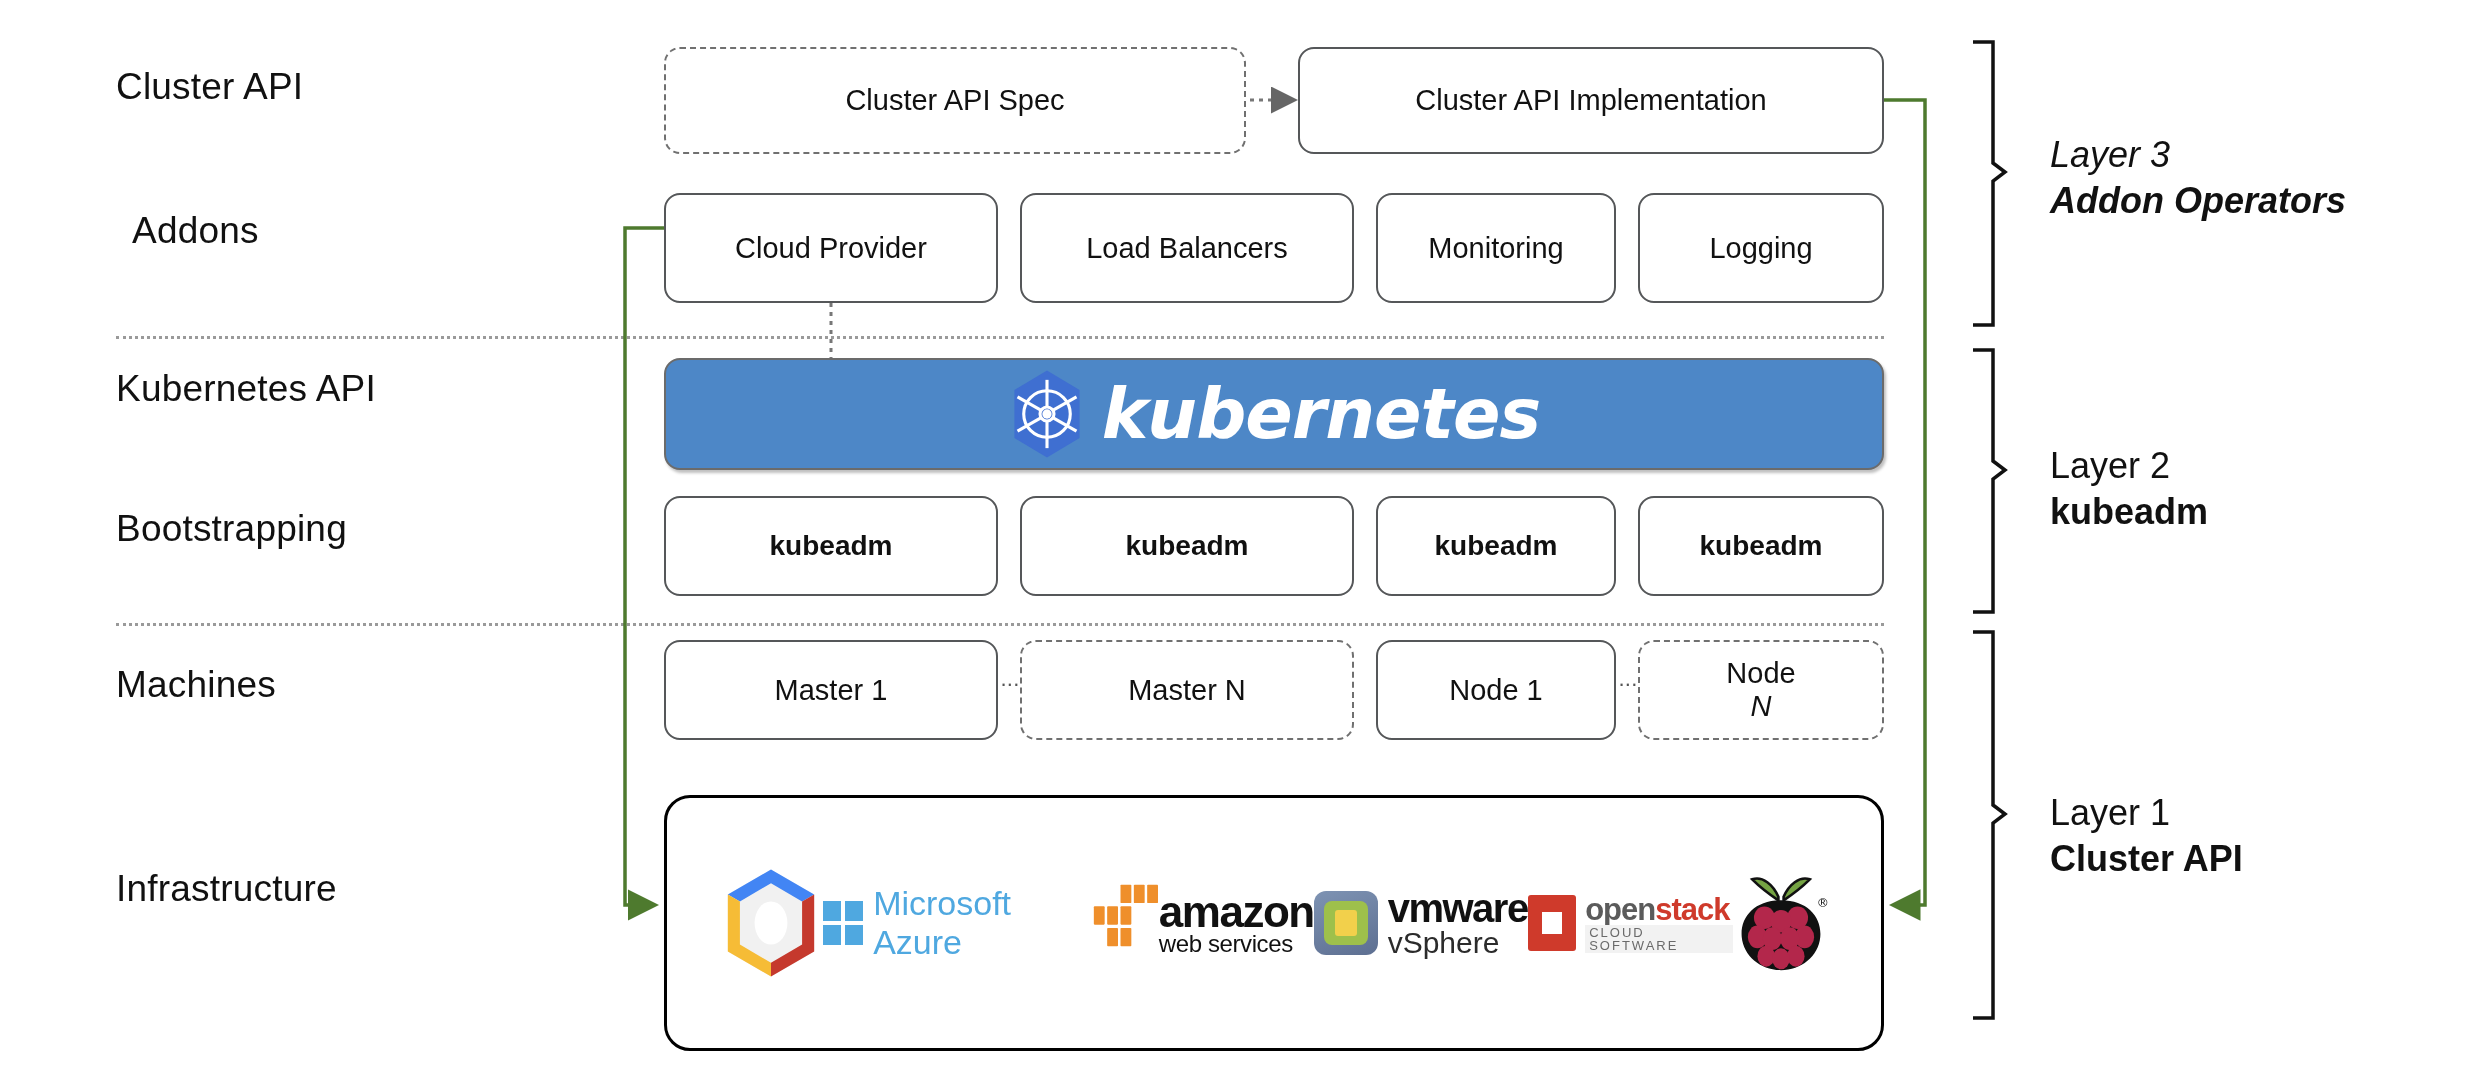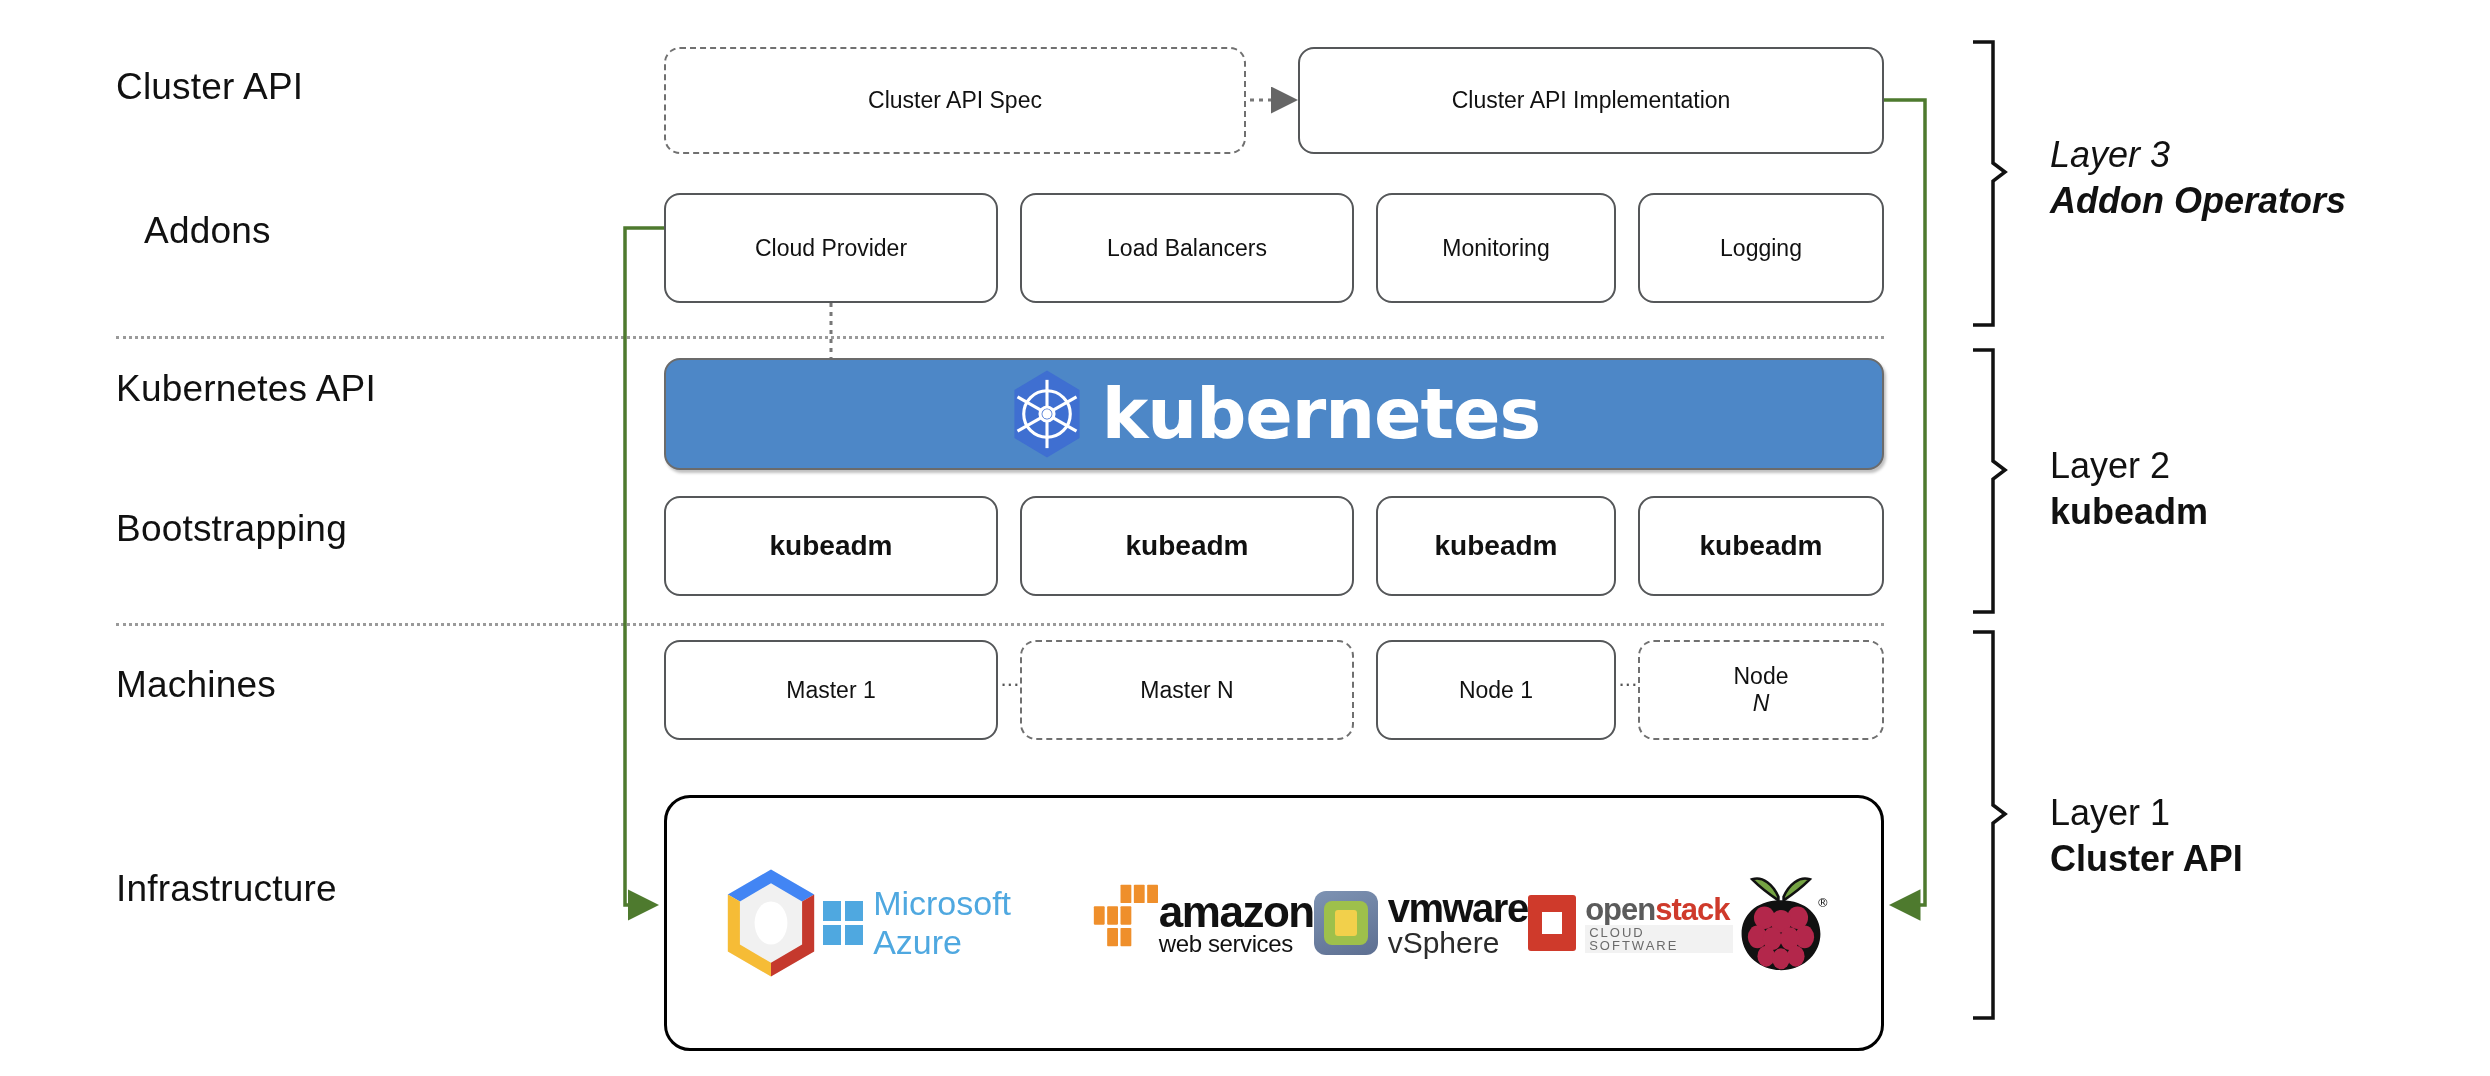--- a/index.html
+++ b/index.html
@@ -28,21 +28,21 @@
   
   .box {
     position: absolute;
     box-sizing: border-box;
     background: #ffffff;
     border: 2.5px solid #555759;
     border-radius: 16px;
     display: flex;
     align-items: center;
     justify-content: center;
-    font-size: 23px;
+    font-size: 29px;
     color: #111;
     text-align: center;
   }
   .box.dashed {
     border-style: dashed;
     border-color: #707070;
     border-width: 2.5px;
   }
   .box.bold-text { font-weight: bold; font-size: 28px; }
   .box.italic-tail em { font-style: italic; }
@@ -52,20 +52,21 @@
     position: absolute;
     box-sizing: border-box;
     background: #4d87c7;
     border: 2px solid #6b6b6b;
     border-radius: 16px;
     display: flex;
     align-items: center;
     justify-content: center;
     gap: 16px;
     box-shadow: 2px 3px 3px rgba(0,0,0,0.25);
+    font-style: italic;
   }
   .k8s-word {
     font-family: "DejaVu Sans", sans-serif;
     font-weight: bold;
     font-size: 70px;
     color: #ffffff;
     letter-spacing: -1px;
     line-height: 1;
   }
 
@@ -160,21 +161,21 @@
   .ost-name .s { color:#cf3a2b; }
   .ost-sub { font-size:13px; color:#6a6a6a; letter-spacing:2px; background:#f2f2f2; padding:1px 4px;}
 
   
   .rpi { position:relative; width:96px; height:104px; }
 </style>
 </head>
 <body>
 
 <div class="row-label" style="left:116px; top:66px;">Cluster API</div>
-<div class="row-label" style="left:144px; top:210px;">Addons</div>
+<div class="row-label" style="left:132px; top:210px;">Addons</div>
 <div class="row-label" style="left:116px; top:368px;">Kubernetes API</div>
 <div class="row-label" style="left:116px; top:508px;">Bootstrapping</div>
 <div class="row-label" style="left:116px; top:664px;">Machines</div>
 <div class="row-label" style="left:116px; top:868px;">Infrastructure</div>
 
 <div class="box dashed" style="left:664px; top:47px; width:582px; height:107px;">Cluster API Spec</div>
 
 <div class="box" style="left:1298px; top:47px; width:586px; height:107px;">Cluster API Implementation</div>
 
 <div class="box" style="left:664px; top:193px; width:334px; height:110px;">Cloud Provider</div>

